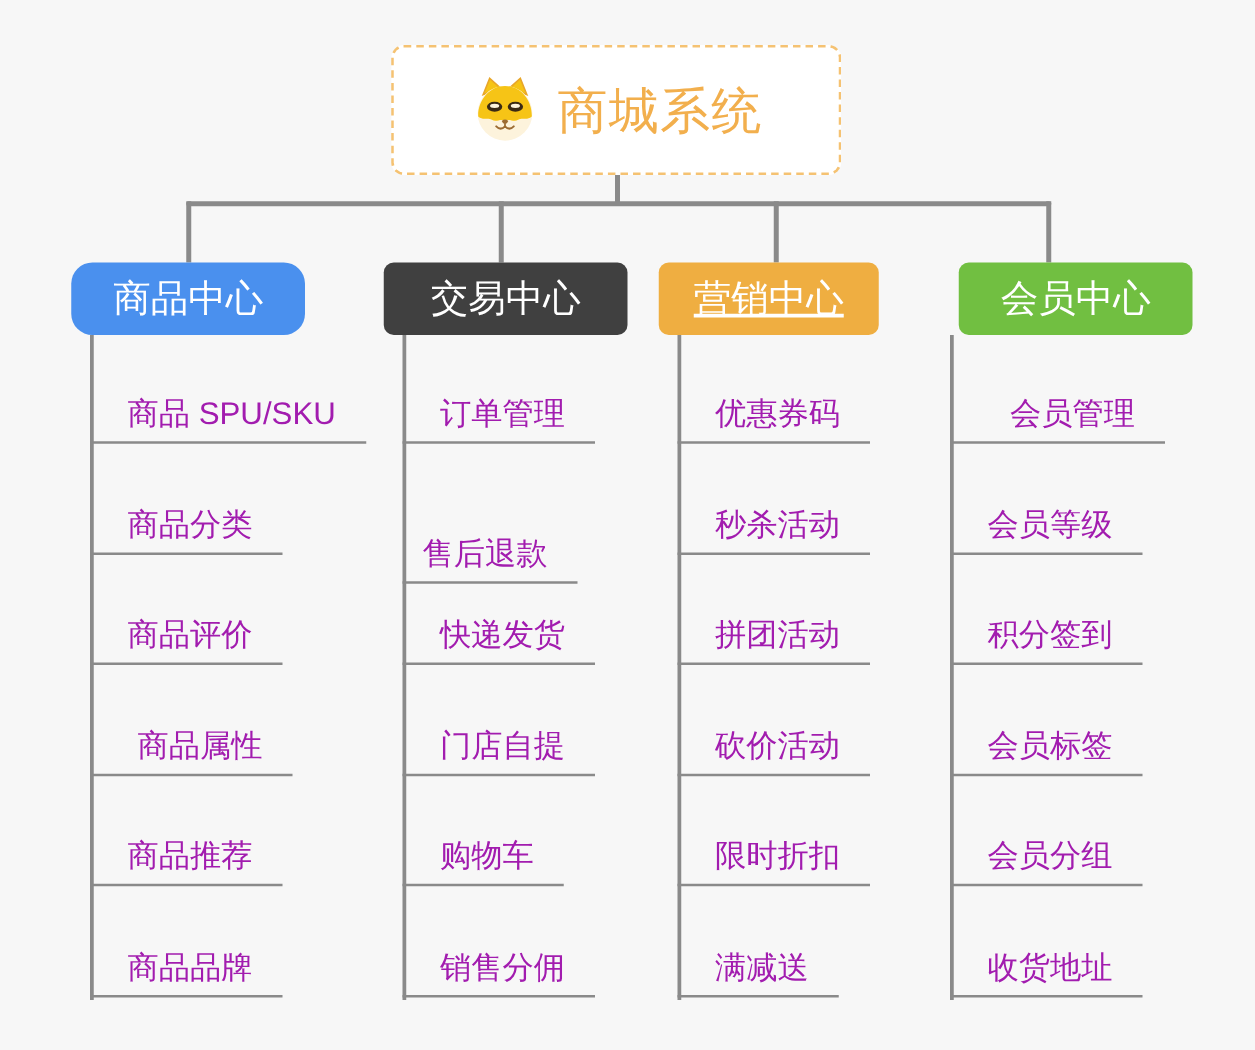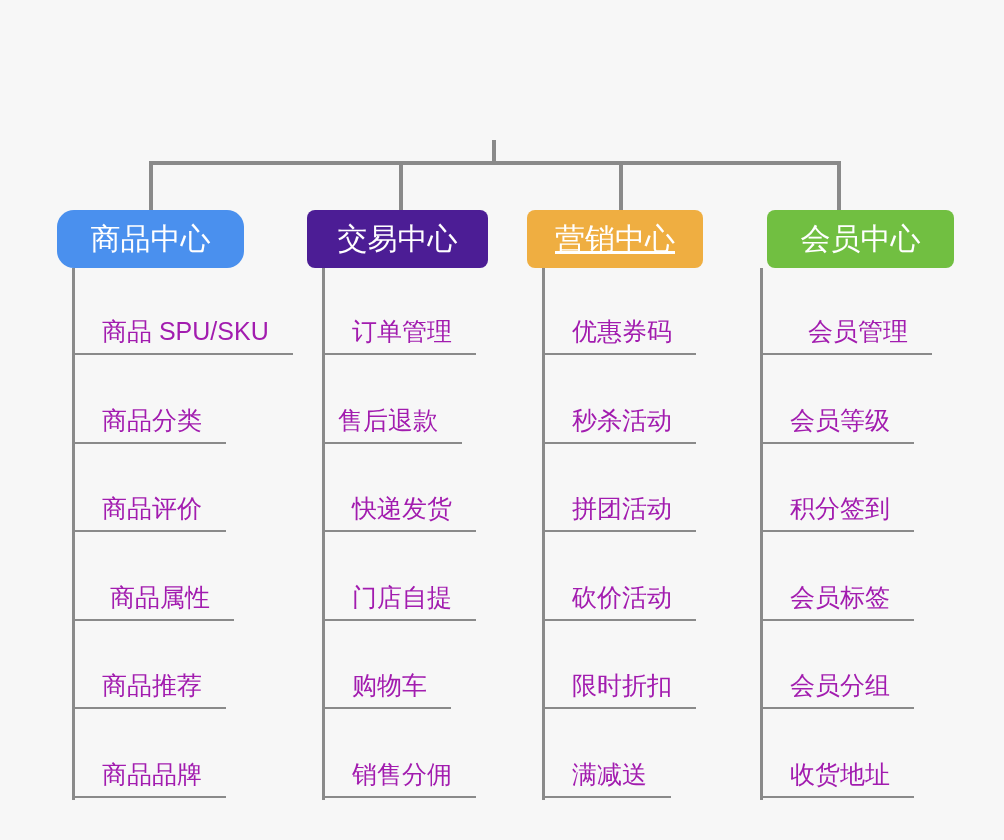--- a/index.html
+++ b/index.html
@@ -44,39 +44,63 @@
     border-bottom:2px solid #8a8a8a;
     white-space:nowrap;
     background:transparent;
   }
 </style>
 </head>
 <body>
 
 <div class="canvas">
 
+  <div class="root-node">
+    <svg class="doge-icon" viewBox="0 0 64 64" aria-hidden="true">
+
+      <polygon points="12,18 18,3 28,12" fill="#f6c416" stroke="#e8a62a" stroke-width="1.5"></polygon>
+      <polygon points="52,18 46,3 36,12" fill="#f6c416" stroke="#e8a62a" stroke-width="1.5"></polygon>
+
+      <circle cx="32" cy="35" r="25" fill="#fdf3dc"></circle>
+
+      <path d="M7.5 38 C7 23 18 10 32 10 C46 10 57 23 56.5 38
+               C52 42 48 38.5 44 41 C40 43.5 36 39.5 32 42
+               C28 39.5 24 43.5 20 41 C16 38.5 12 42 7.5 38 Z" fill="#f6c416"></path>
+
+      <ellipse cx="22.5" cy="29" rx="7" ry="4.6" fill="#3a2a14"></ellipse>
+      <ellipse cx="22.5" cy="28.2" rx="4.2" ry="2" fill="#fdf3dc"></ellipse>
+      <ellipse cx="41.5" cy="29" rx="7" ry="4.6" fill="#3a2a14"></ellipse>
+      <ellipse cx="41.5" cy="28.2" rx="4.2" ry="2" fill="#fdf3dc"></ellipse>
+
+      <path d="M29 42 q3 -2.5 6 0 q-1.2 3 -3 3 q-1.8 0 -3 -3 Z" fill="#9c6b33"></path>
+
+      <path d="M24 47 q4 4 8 0 q4 4 8 0" fill="none" stroke="#9c6b33" stroke-width="1.8" stroke-linecap="round"></path>
+      <path d="M32 45 v2" stroke="#9c6b33" stroke-width="1.5" stroke-linecap="round"></path>
+    </svg>
+    <span class="root-title">商城系统</span>
+  </div>
 
   <div class="line" style="left:492px;top:140px;width:4px;height:23px;"></div>
   <div class="line bus" style="left:149px;top:161px;width:692px;height:4px;"></div>
 
   <div id="branches">
       <div class="line" style="left: 148.5px; top: 161px; width: 4px; height: 49px;"></div>
       <div class="branch-header" style="left: 57px; width: 187px; background: rgb(74, 144, 238); border-radius: 17px;">商品中心</div>
       <div class="line" style="left: 72px; top: 268px; width: 3px; height: 532px;"></div>
       <div class="leaf-item" style="left: 72px; top: 315px;">商品 SPU/SKU</div>
       <div class="leaf-item" style="left: 72px; top: 404px;">商品分类</div>
       <div class="leaf-item" style="left: 72px; top: 492px;">商品评价</div>
       <div class="leaf-item" style="left: 72px; top: 581px; padding-left: 38px;">商品属性</div>
       <div class="leaf-item" style="left: 72px; top: 669px;">商品推荐</div>
       <div class="leaf-item" style="left: 72px; top: 758px;">商品品牌</div>
       <div class="line" style="left: 398.5px; top: 161px; width: 4px; height: 49px;"></div>
-      <div class="branch-header" style="left: 307px; width: 181px; background: #4c1d95;">交易中心</div>
+      <div class="branch-header" style="left: 307px; width: 195px; background: #404040;">交易中心</div>
       <div class="line" style="left: 322px; top: 268px; width: 3px; height: 532px;"></div>
       <div class="leaf-item" style="left: 322px; top: 315px;">订单管理</div>
-      <div class="leaf-item" style="left: 322px; top: 404px; padding-left: 16px;">售后退款</div>
+      <div class="leaf-item" style="left: 322px; top: 427px; padding-left: 16px;">售后退款</div>
       <div class="leaf-item" style="left: 322px; top: 492px;">快递发货</div>
       <div class="leaf-item" style="left: 322px; top: 581px;">门店自提</div>
       <div class="leaf-item" style="left: 322px; top: 669px;">购物车</div>
       <div class="leaf-item" style="left: 322px; top: 758px;">销售分佣</div>
       <div class="line" style="left: 618.5px; top: 161px; width: 4px; height: 49px;"></div>
       <div class="branch-header" style="left: 527px; width: 176px; background: rgb(239, 174, 65); text-decoration: underline;">营销中心</div>
       <div class="line" style="left: 542px; top: 268px; width: 3px; height: 532px;"></div>
       <div class="leaf-item" style="left: 542px; top: 315px;">优惠券码</div>
       <div class="leaf-item" style="left: 542px; top: 404px;">秒杀活动</div>
       <div class="leaf-item" style="left: 542px; top: 492px;">拼团活动</div>

